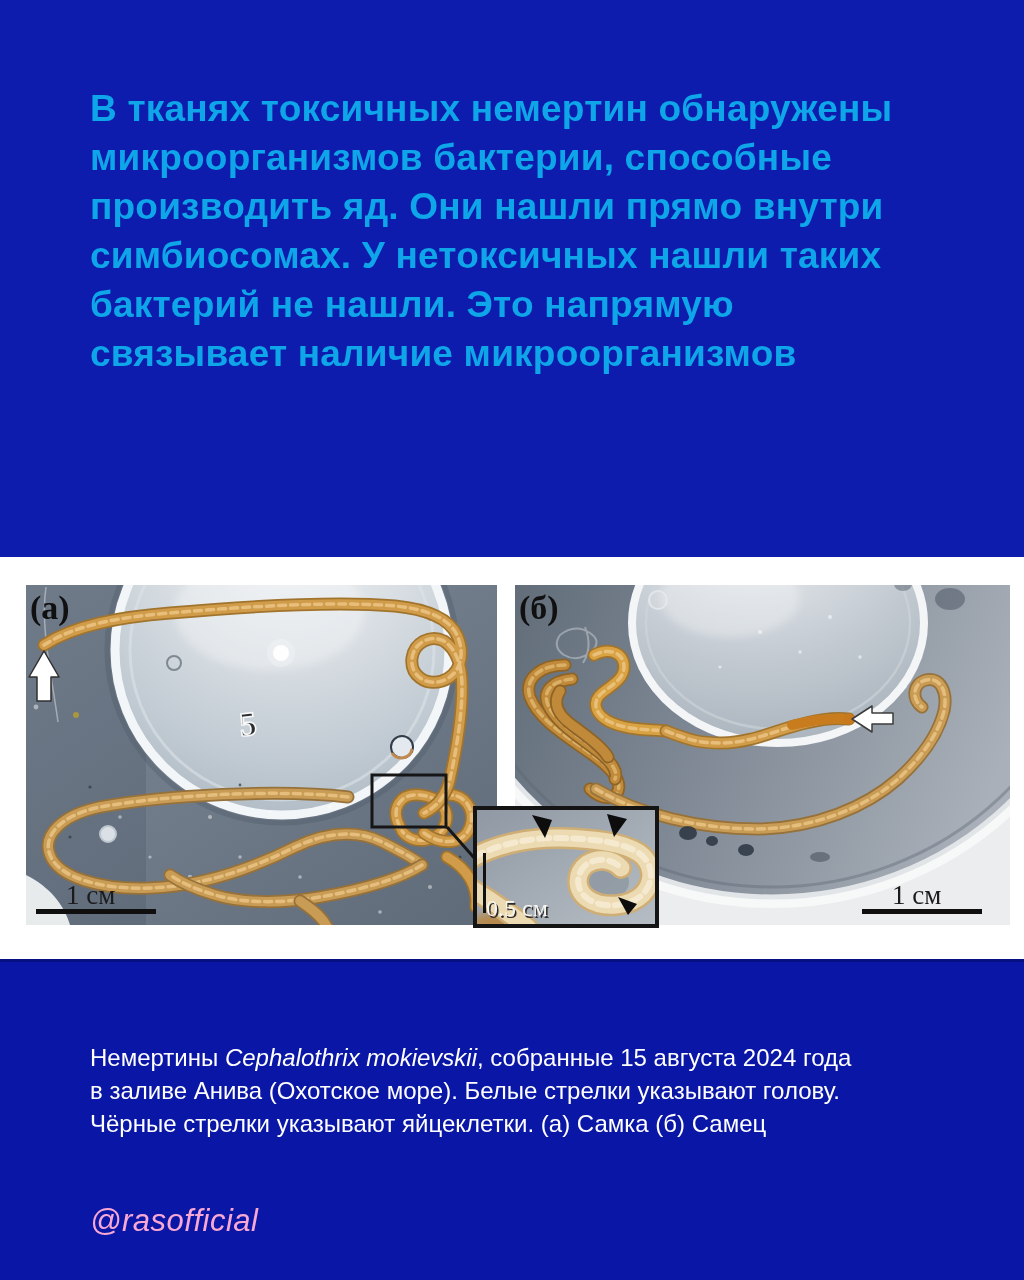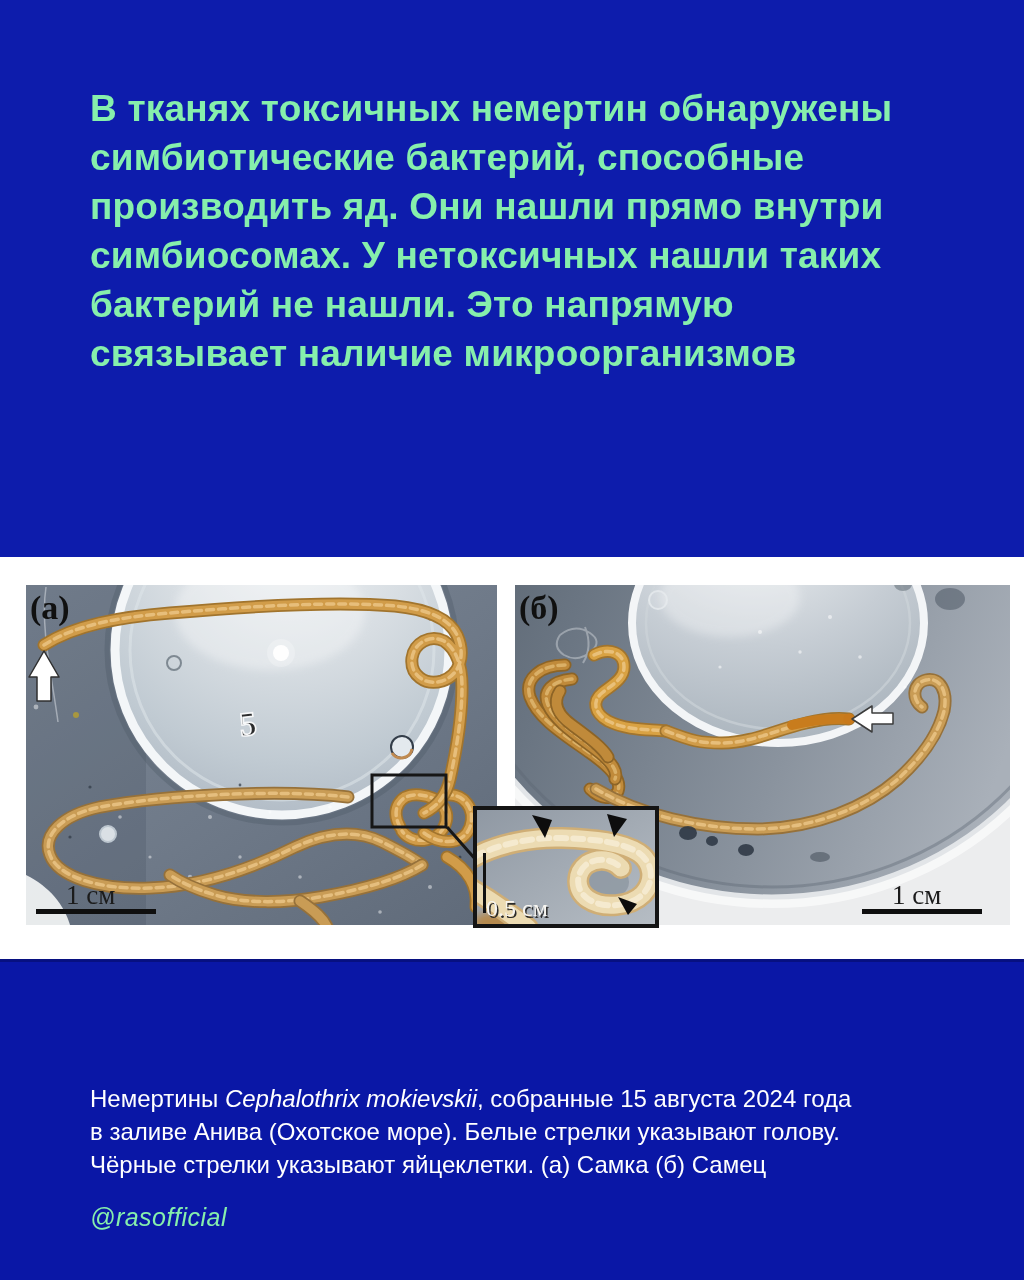--- a/index.html
+++ b/index.html
@@ -7,57 +7,57 @@
     width:1024px;height:1280px;position:relative;overflow:hidden;
     background:#0d1cac;
     font-family:"Liberation Sans", sans-serif;
   }
   .bottom-section{
     position:absolute;left:0;top:959px;width:1024px;height:321px;
     background:#0a17a6;border-top:3px solid #071080;
   }
   .headline{
     position:absolute;left:90px;top:84px;width:870px;
-    color:#86efac;font-weight:700;font-size:37px;line-height:49px;
+    color:#0ea5e9;font-weight:700;font-size:37px;line-height:49px;
     letter-spacing:0.2px;
   }
   .photo-band{
     position:absolute;left:0;top:557px;width:1024px;height:402px;
     background:#ffffff;
   }
   .photo-band svg{display:block;}
   .caption{
-    position:absolute;left:90px;top:1082px;width:870px;
+    position:absolute;left:90px;top:1041px;width:870px;
     color:#ffffff;font-size:24px;line-height:33px;font-weight:400;
   }
   .species{font-style:italic;}
   .handle{
     position:absolute;left:90px;top:1203px;
-    color:#86efac;font-size:25px;font-style:italic;font-weight:400;
+    color:#f9a8d4;font-size:31px;font-style:italic;font-weight:400;
     letter-spacing:0.5px;
   }
   
   .wo{fill:none;stroke:#a1742d;stroke-width:13;stroke-linecap:round;stroke-linejoin:round;}
   .wb{fill:none;stroke:#d19c49;stroke-width:9.5;stroke-linecap:round;stroke-linejoin:round;}
   .wh{fill:none;stroke:#eec98c;stroke-width:3.5;stroke-linecap:round;stroke-dasharray:7 5;opacity:.75;}
   g.tan .wo{stroke:#96713a;} g.tan .wb{stroke:#c99c55;}
   g.deep .wo{stroke:#8d6426;} g.deep .wb{stroke:#c08a3a;} g.deep .wh{stroke:#e3bc77;}
   g.brightw .wb{stroke:#d9a243;}
   g.pale .wo{stroke:#cfae76;stroke-width:22;} g.pale .wb{stroke:#ecdbb2;stroke-width:17;}
   g.pale .wh{stroke:#f8efd8;stroke-width:6;stroke-dasharray:10 7;}
   .fig-label{font-family:"Liberation Serif", serif;font-weight:700;font-size:34px;fill:#101010;}
   .scale-text{font-family:"Liberation Serif", serif;font-size:27px;fill:#1b1b1b;}
   .inset-text{font-family:"Liberation Serif", serif;font-size:24px;}
 </style>
 </head>
 <body>
 
 <div class="headline">
   <div>В тканях токсичных немертин обнаружены</div>
-  <div>симбиотические бактерий, способные</div>
+  <div>микроорганизмов бактерии, способные</div>
   <div>производить яд. Они нашли прямо внутри</div>
   <div>симбиосомах. У нетоксичных нашли таких</div>
   <div>бактерий не нашли. Это напрямую</div>
   <div>связывает наличие микроорганизмов</div>
 </div>
 
 <div class="photo-band">
 <svg width="1024" height="402" viewBox="0 0 1024 402">
   <defs>
     <clipPath id="clipA">

